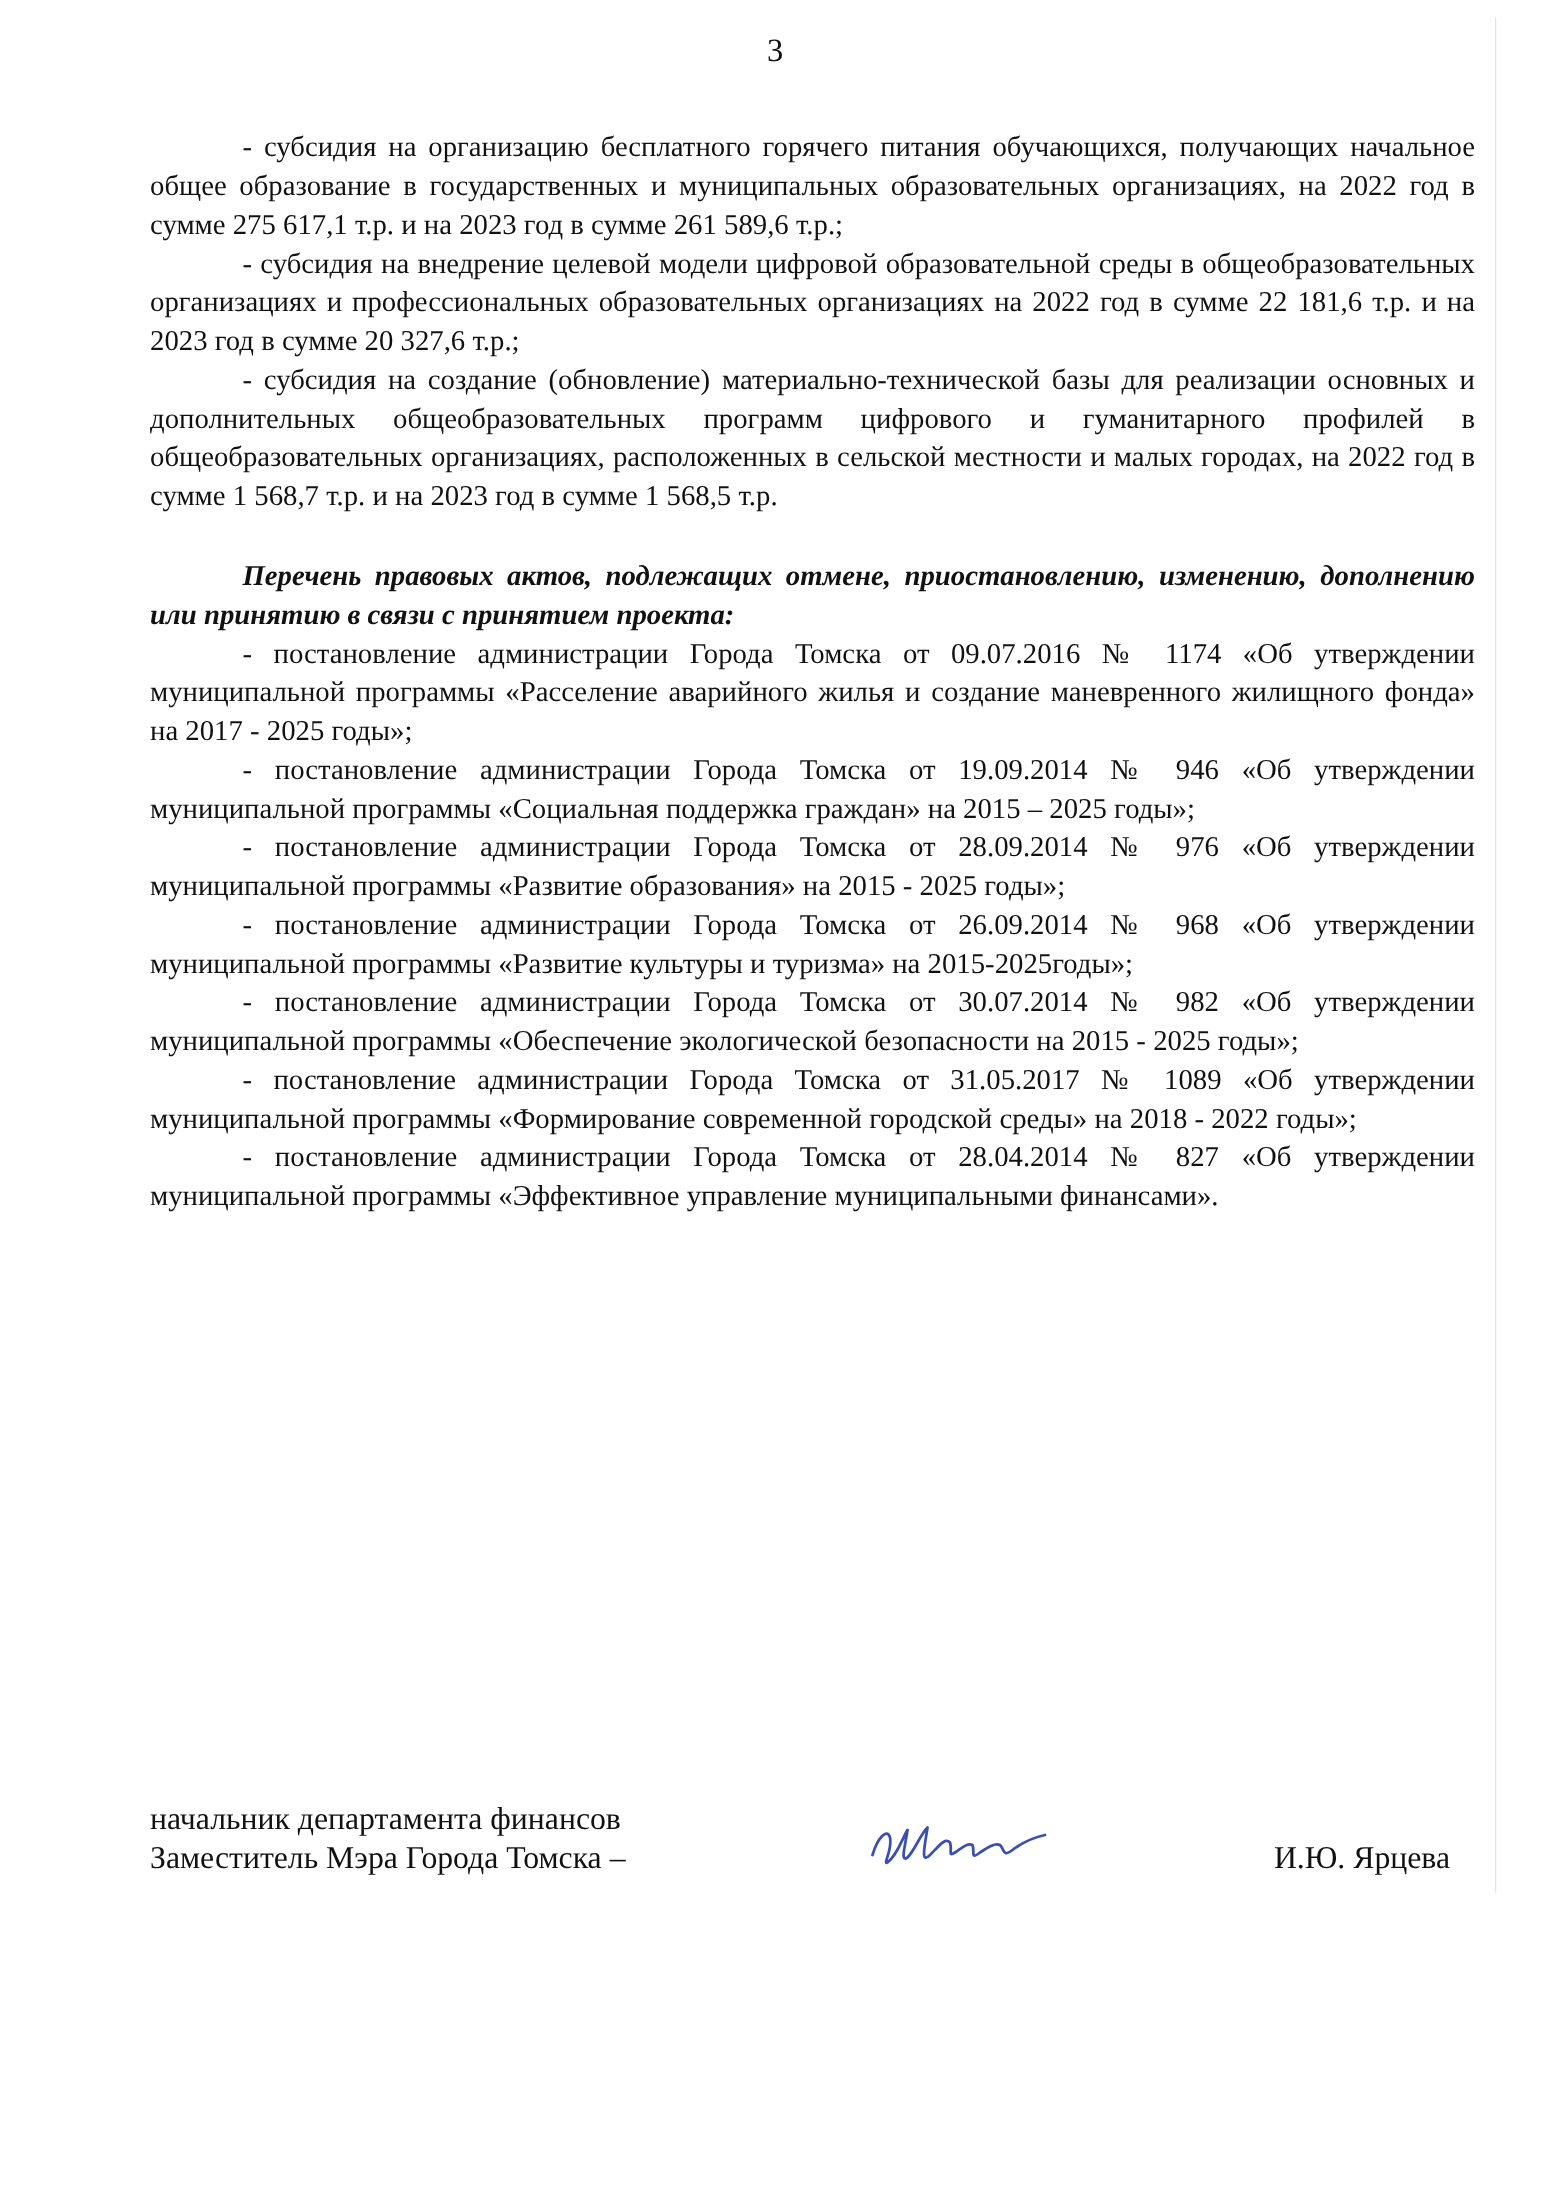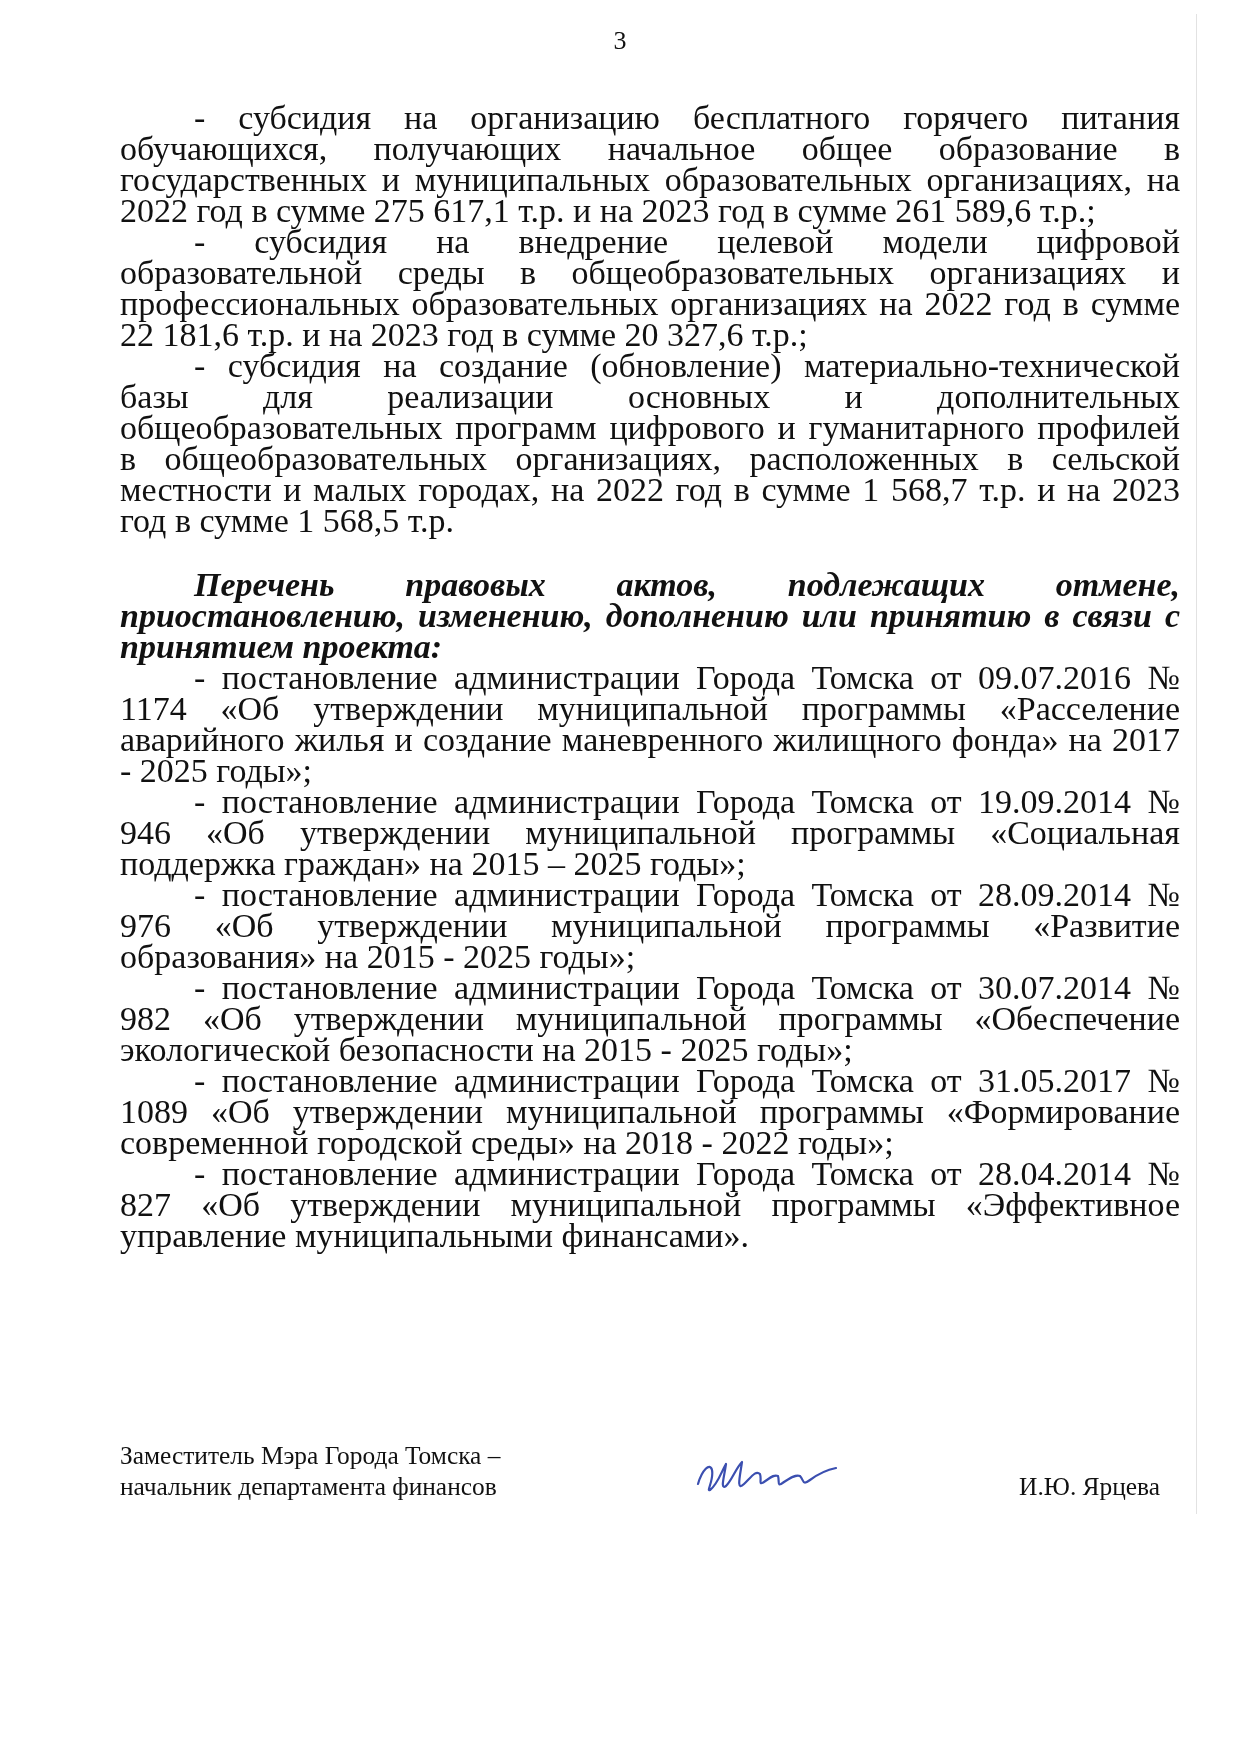--- a/index.html
+++ b/index.html
@@ -1,20 +1,20 @@
 <!DOCTYPE html>
 <html><head>
 <meta charset="utf-8">
 <style>
   html, body { margin: 0; padding: 0; background: #ffffff; }
   body { width: 1240px; height: 1753px; position: relative; overflow: hidden;
          font-family: "Liberation Serif", "DejaVu Serif", serif; color: #111; }
   .page-edge { position: absolute; left: 1196px; top: 14px; width: 1px; height: 1500px; background: #e2e2e2; }
   .page-number { position: absolute; top: 26px; left: 0; width: 1240px; text-align: center; font-size: 26px; }
-  .content { position: absolute; left: 120px; top: 102px; width: 1060px; font-size: 34px; line-height: 31px; }
+  .content { position: absolute; left: 120px; top: 102px; width: 1060px; font-size: 23px; line-height: 31px; }
   .content p { margin: 0; text-align: justify; text-indent: 74px; }
   .content p.gap { margin-top: 31px; font-style: italic; }
   .heading { font-weight: bold; text-align: justify; text-indent: 74px; margin-top: 33px !important; }
   .sig { position: absolute; top: 1440px; left: 120px; width: 1060px; font-size: 25.4px; line-height: 31px; }
   .sig-title { position: absolute; left: 0; top: 0; }
   .sig-name { position: absolute; right: 20px; top: 31px; margin-left: 36px; }
   .signature { position: absolute; left: 572px; top: 0px; }
 </style>
 </head>
 <body>
@@ -26,29 +26,30 @@
 <div class="content">
   <p>- субсидия на организацию бесплатного горячего питания обучающихся, получающих начальное общее образование в государственных и муниципальных образовательных организациях, на 2022 год в сумме 275 617,1 т.р. и на 2023 год в сумме 261 589,6 т.р.;</p>
   <p>- субсидия на внедрение целевой модели цифровой образовательной среды в общеобразовательных организациях и профессиональных образовательных организациях на 2022 год в сумме 22 181,6 т.р. и на 2023 год в сумме 20 327,6 т.р.;</p>
   <p>- субсидия на создание (обновление) материально-технической базы для реализации основных и дополнительных общеобразовательных программ цифрового и гуманитарного профилей в общеобразовательных организациях, расположенных в сельской местности и малых городах, на 2022 год в сумме 1 568,7 т.р. и на 2023 год в сумме 1 568,5 т.р.</p>
 
   <p class="heading gap">Перечень правовых актов, подлежащих отмене, приостановлению, изменению, дополнению или принятию в связи с принятием проекта:</p>
 
   <p>- постановление администрации Города Томска от 09.07.2016 № 1174 «Об утверждении муниципальной программы «Расселение аварийного жилья и создание маневренного жилищного фонда» на 2017 - 2025 годы»;</p>
   <p>- постановление администрации Города Томска от 19.09.2014 № 946 «Об утверждении муниципальной программы «Социальная поддержка граждан» на 2015 – 2025 годы»;</p>
   <p>- постановление администрации Города Томска от 28.09.2014 № 976 «Об утверждении муниципальной программы «Развитие образования» на 2015 - 2025 годы»;</p>
+  <p>- постановление администрации Города Томска от 26.09.2014 № 968 «Об утверждении муниципальной программы «Развитие культуры и туризма» на 2015-2025годы»;</p>
   <p>- постановление администрации Города Томска от 30.07.2014 № 982 «Об утверждении муниципальной программы «Обеспечение экологической безопасности на 2015 - 2025 годы»;</p>
   <p>- постановление администрации Города Томска от 31.05.2017 № 1089 «Об утверждении муниципальной программы «Формирование современной городской среды» на 2018 - 2022 годы»;</p>
   <p>- постановление администрации Города Томска от 28.04.2014 № 827 «Об утверждении муниципальной программы «Эффективное управление муниципальными финансами».</p>
 </div>
 
 <div class="sig">
   <div class="sig-title">
+    <div>начальник департамента финансов</div>
     <div>Заместитель Мэра Города Томска –</div>
-    <div>начальник департамента финансов</div>
   </div>
   <div class="signature">
     <svg width="150" height="64" viewBox="0 0 150 64">
       <path d="M6 44 C 10 30, 18 22, 20 30 C 22 40, 14 52, 18 50 C 26 44, 30 30, 34 24 C 32 38, 28 50, 34 46 C 40 40, 44 28, 50 22 C 48 36, 44 52, 52 44 C 60 36, 64 30, 68 34 C 70 40, 66 46, 72 42 C 78 38, 82 34, 86 36 C 88 42, 84 48, 92 42 C 98 38, 104 34, 108 36 C 112 40, 110 46, 118 40 C 126 34, 134 30, 144 28" fill="none" stroke="#3b4fb0" stroke-width="2.2" stroke-linecap="round" stroke-linejoin="round"></path>
     </svg>
   </div>
   <div class="sig-name">И.Ю. Ярцева</div>
 </div>
 
 </body></html>

